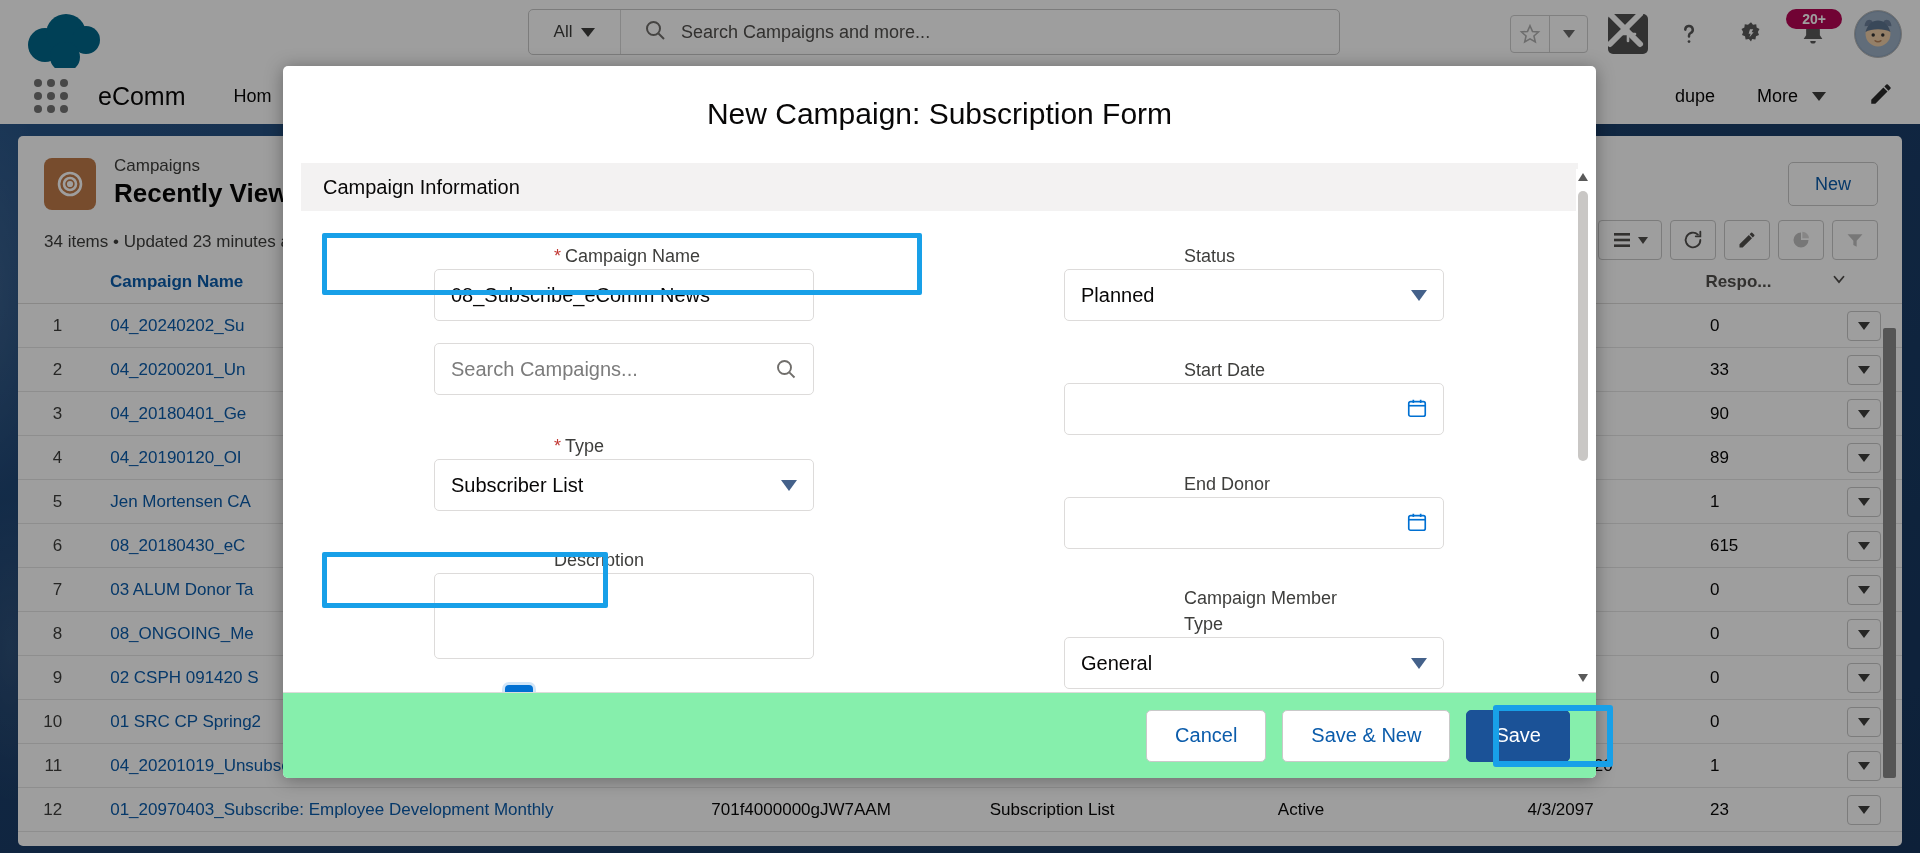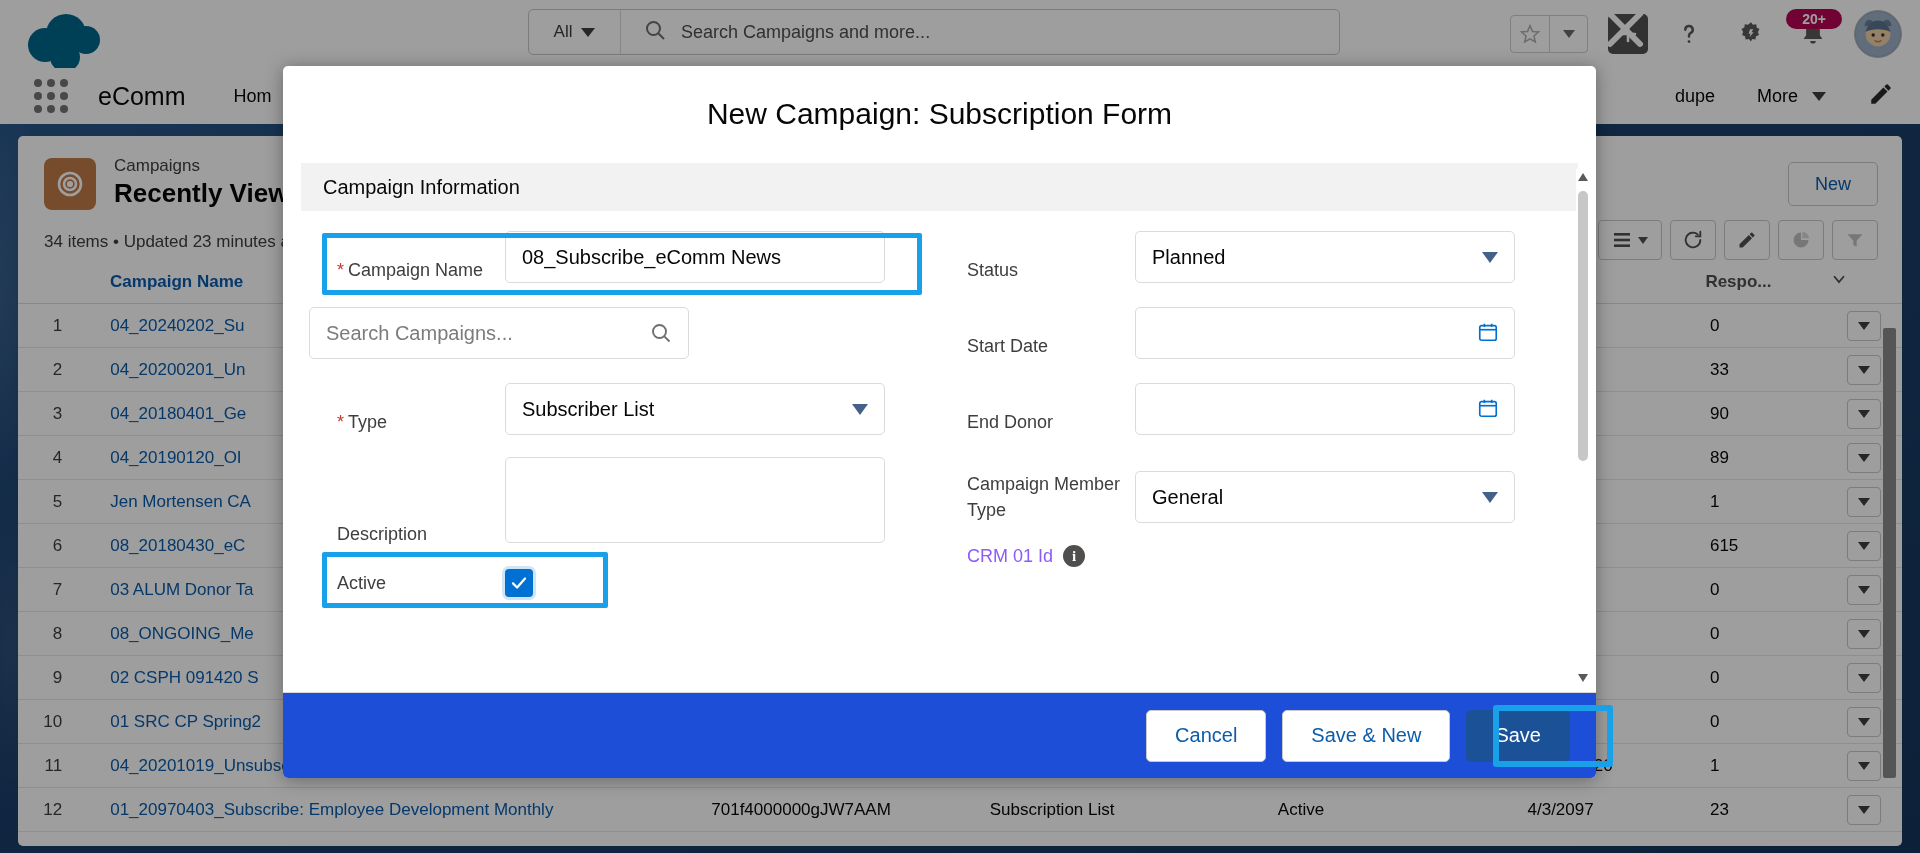--- a/index.html
+++ b/index.html
@@ -155,21 +155,21 @@
     border-top:1px solid #ffffff;
   }
   .section-head{
     margin:0 18px; height:48px; background:#f3f2f2; display:flex; align-items:center;
     padding-left:22px; font-size:20px; color:#080707;
   }
   .form-grid{
     display:flex; padding:18px 26px 0 26px; gap:0;
   }
   .col{ width:630px; }
-  .field{ display:flex; align-items:flex-end; margin-bottom:22px; min-height:54px; }
+  .field{ display:flex; align-items:center; margin-bottom:22px; min-height:54px;flex-direction:column; }
   .field-label{
     width:196px; padding-top:14px; font-size:18px; color:#3e3e3c; line-height:26px; text-align:left;
     padding-left:28px;
   }
   .req{ color:#c23934; margin-right:4px; }
   .field-ctl{ flex:1; }
   .inp{
     width:380px; height:52px; border:1px solid #dddbda; border-radius:5px; background:#fff;
     font-size:20px; color:#080707; padding:0 16px; outline:none;
     font-family:"Liberation Sans", sans-serif;
@@ -219,21 +219,21 @@
   .modal-scroll{
     position:absolute; right:6px; top:6px; width:14px; bottom:6px;
   }
   .modal-scroll .track{ position:absolute; inset:0; background:#fff; }
   .modal-scroll .thumb{ position:absolute; top:22px; left:2px; width:10px; height:270px; background:#c9c7c5; border-radius:5px;}
   .modal-scroll .arrow{ position:absolute; left:0; width:14px; height:16px; display:flex;align-items:center;justify-content:center;}
   .modal-scroll .arrow.up{ top:0; }
   .modal-scroll .arrow.dn{ bottom:0; }
 
   .modal-footer{
-    height:86px; border-top:1px solid #dddbda; background:#1d4ed8;
+    height:86px; border-top:1px solid #dddbda; background:#86efac;
     display:flex; align-items:center; justify-content:flex-end; gap:16px; padding-right:26px;
     border-radius:0 0 5px 5px;
   }
   .btn{
     height:52px; padding:0 28px; border-radius:5px; font-size:20px;
     display:flex; align-items:center; justify-content:center;
     border:1px solid #c9c9c9; background:#fff; color:#0b5cab;
     font-family:"Liberation Sans", sans-serif;
   }
   .btn.primary{ background:#1b5297; border-color:#1b5297; color:#fff; }

